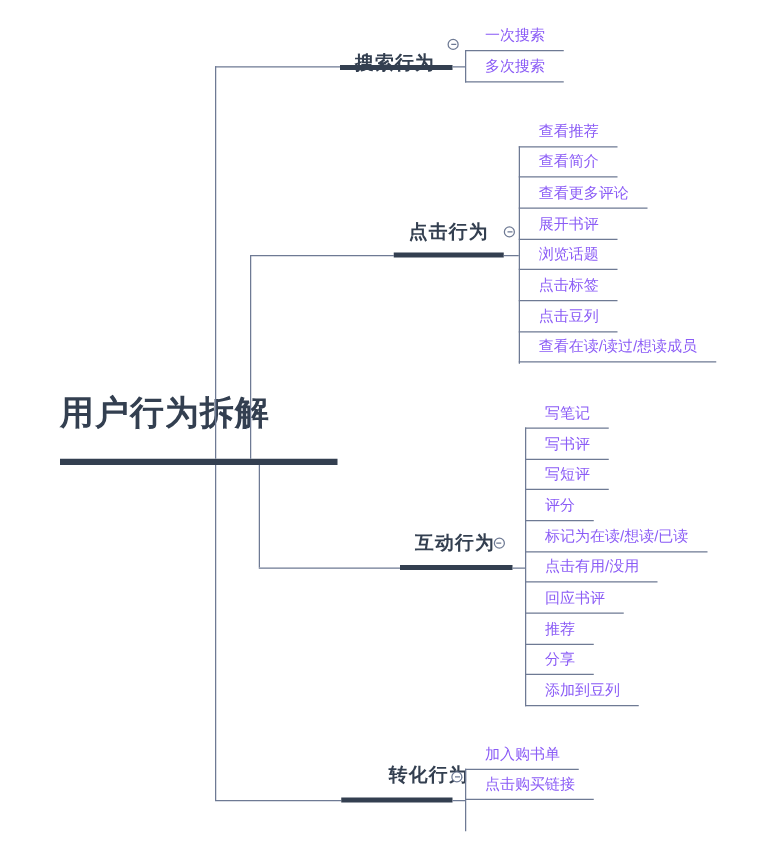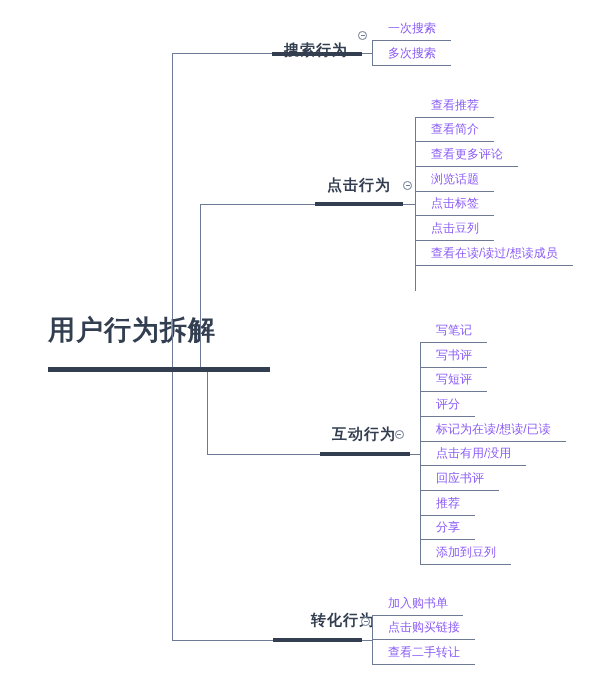--- a/index.html
+++ b/index.html
@@ -74,20 +74,21 @@
   <div class="branch-bar" style="left:315px;top:202px;width:88px;"></div>
   <div class="hline" style="left:403px;top:203.5px;width:12px;"></div>
   <div class="toggle" style="left:403px;top:181px;">
     <span class="dash"></span>
   </div>
   <div class="vline" style="left:415px;top:116.6px;height:174px;"></div>
   <div class="col" style="left:415px;top:92.9px;">
     <div class="subtopic">查看推荐</div>
     <div class="subtopic">查看简介</div>
     <div class="subtopic">查看更多评论</div>
+    <div class="subtopic">展开书评</div>
     <div class="subtopic">浏览话题</div>
     <div class="subtopic">点击标签</div>
     <div class="subtopic">点击豆列</div>
     <div class="subtopic">查看在读/读过/想读成员</div>
   </div>
 
   <div class="branch-label" style="left:332px;top:425px;">互动行为</div>
   <div class="branch-bar" style="left:320px;top:452px;width:90px;"></div>
   <div class="hline" style="left:410px;top:453.5px;width:10px;"></div>
   <div class="toggle" style="left:394.5px;top:429.5px;">
@@ -110,16 +111,15 @@
   <div class="branch-label" style="left:283px;top:611px;margin-left:28px;">转化行为</div>
   <div class="branch-bar" style="left:273px;top:638px;width:89px;"></div>
   <div class="hline" style="left:362px;top:639.5px;width:10px;"></div>
   <div class="toggle" style="left:361px;top:617px;">
     <span class="dash"></span>
   </div>
   <div class="vline" style="left:372px;top:614.7px;height:50.4px;"></div>
   <div class="col" style="left:372px;top:591px;">
     <div class="subtopic">加入购书单</div>
     <div class="subtopic">点击购买链接</div>
-    <div class="subtopic">查看二手转让</div>
   </div>
 
 </div>
 
 </body></html>

